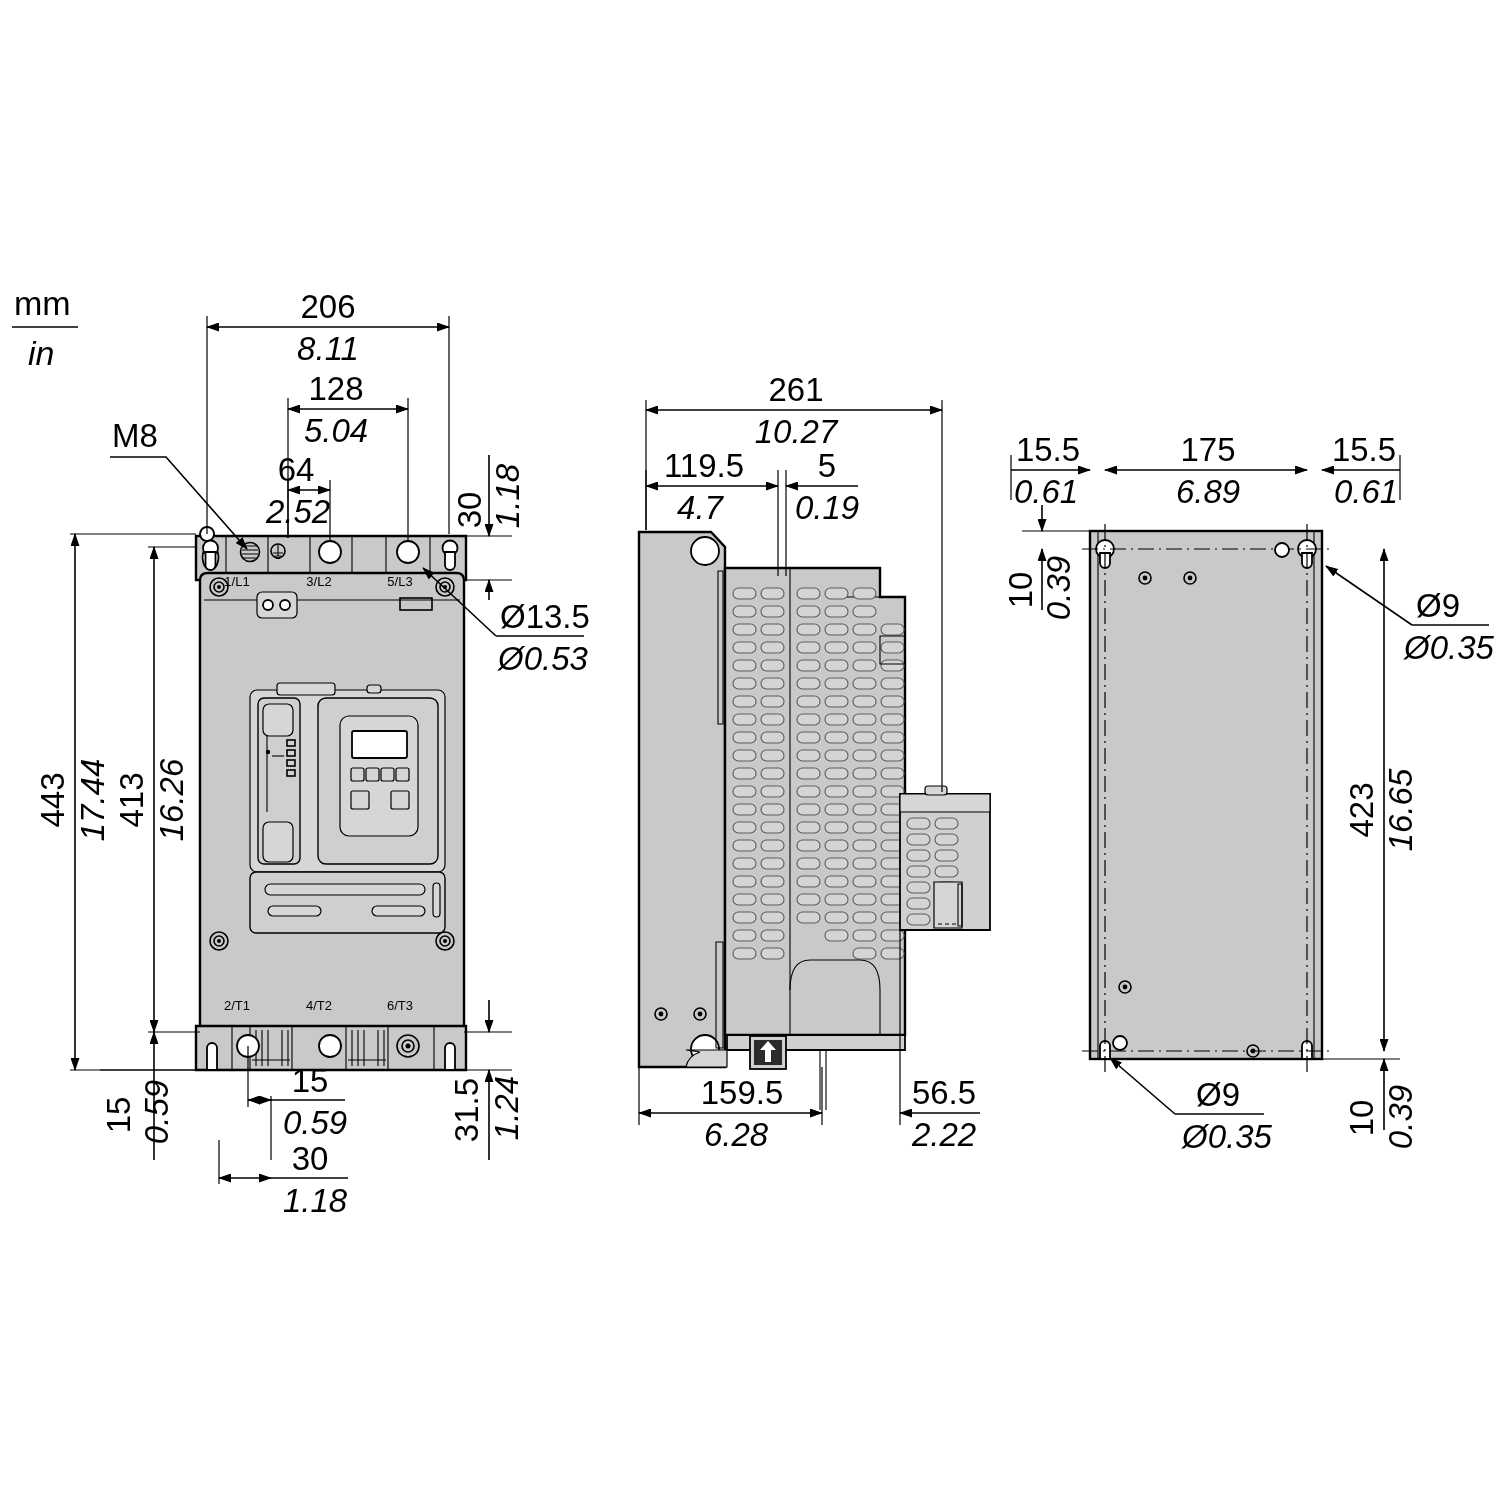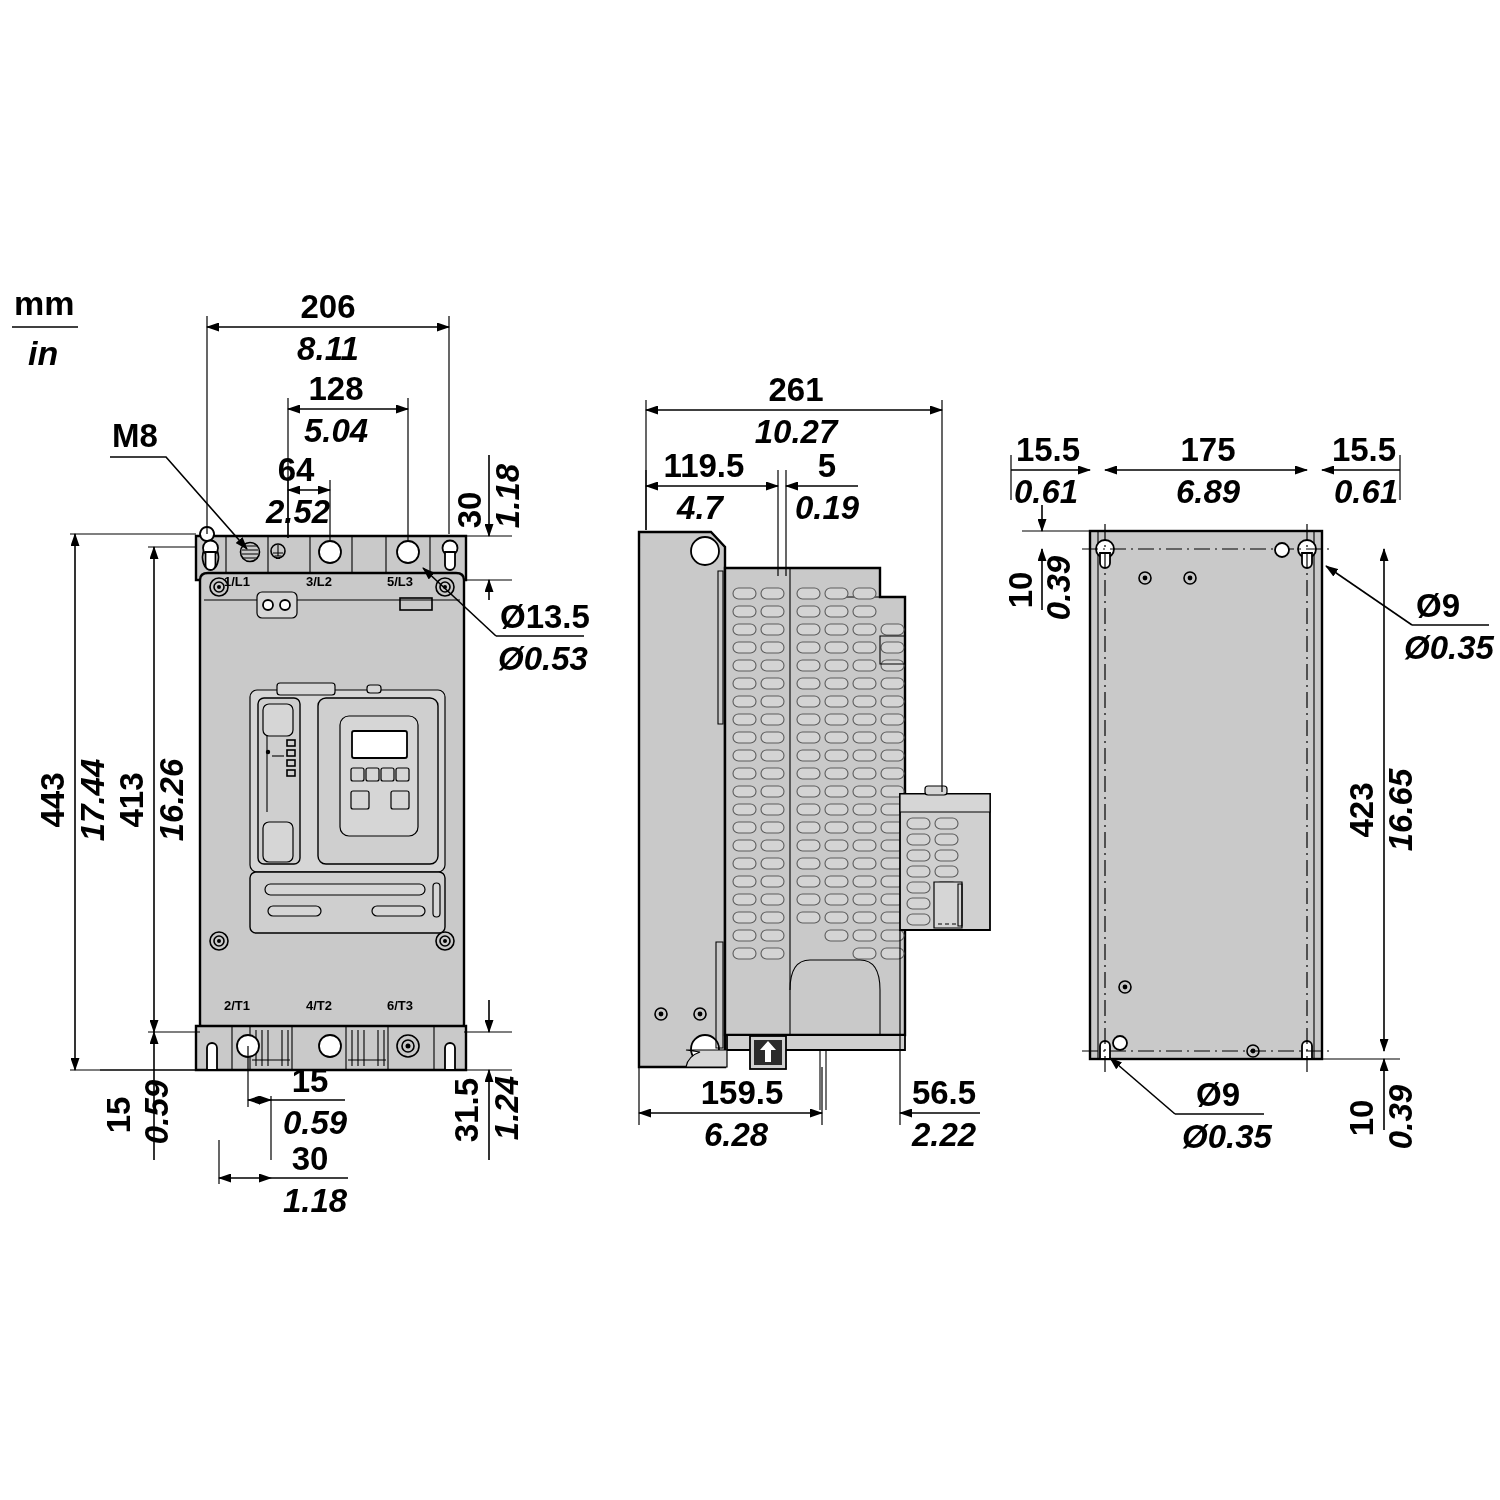--- a/index.html
+++ b/index.html
@@ -1,17 +1,17 @@
 <!DOCTYPE html>
 <html><head>
 <meta charset="utf-8">
 <style>
   html,body{margin:0;padding:0;background:#ffffff;}
   body{width:1500px;height:1500px;font-family:"Liberation Sans",sans-serif;}
-  #stage{position:relative;width:1500px;height:1500px;overflow:hidden;background:#fff;font-weight:bold;}
+  #stage{position:relative;width:1500px;height:1500px;overflow:hidden;background:#fff;}
   svg{display:block;}
   .mm{font-family:"Liberation Sans",sans-serif;font-size:33px;fill:#000;}
   .in{font-family:"Liberation Sans",sans-serif;font-size:33px;fill:#000;font-style:italic;}
   .tinylbl{font-family:"Liberation Sans",sans-serif;font-size:13px;fill:#000;}
   .unitmm{font-family:"Liberation Sans",sans-serif;font-size:34px;fill:#000;}
   .unitin{font-family:"Liberation Sans",sans-serif;font-size:34px;fill:#000;font-style:italic;}
   .dimline{stroke:#000;stroke-width:1.6;fill:none;}
   .extline{stroke:#000;stroke-width:1.2;fill:none;}
   .leader{stroke:#000;stroke-width:1.6;fill:none;}
   .centerline{stroke:#000;stroke-width:1.2;fill:none;stroke-dasharray:16 5 2 5;}

